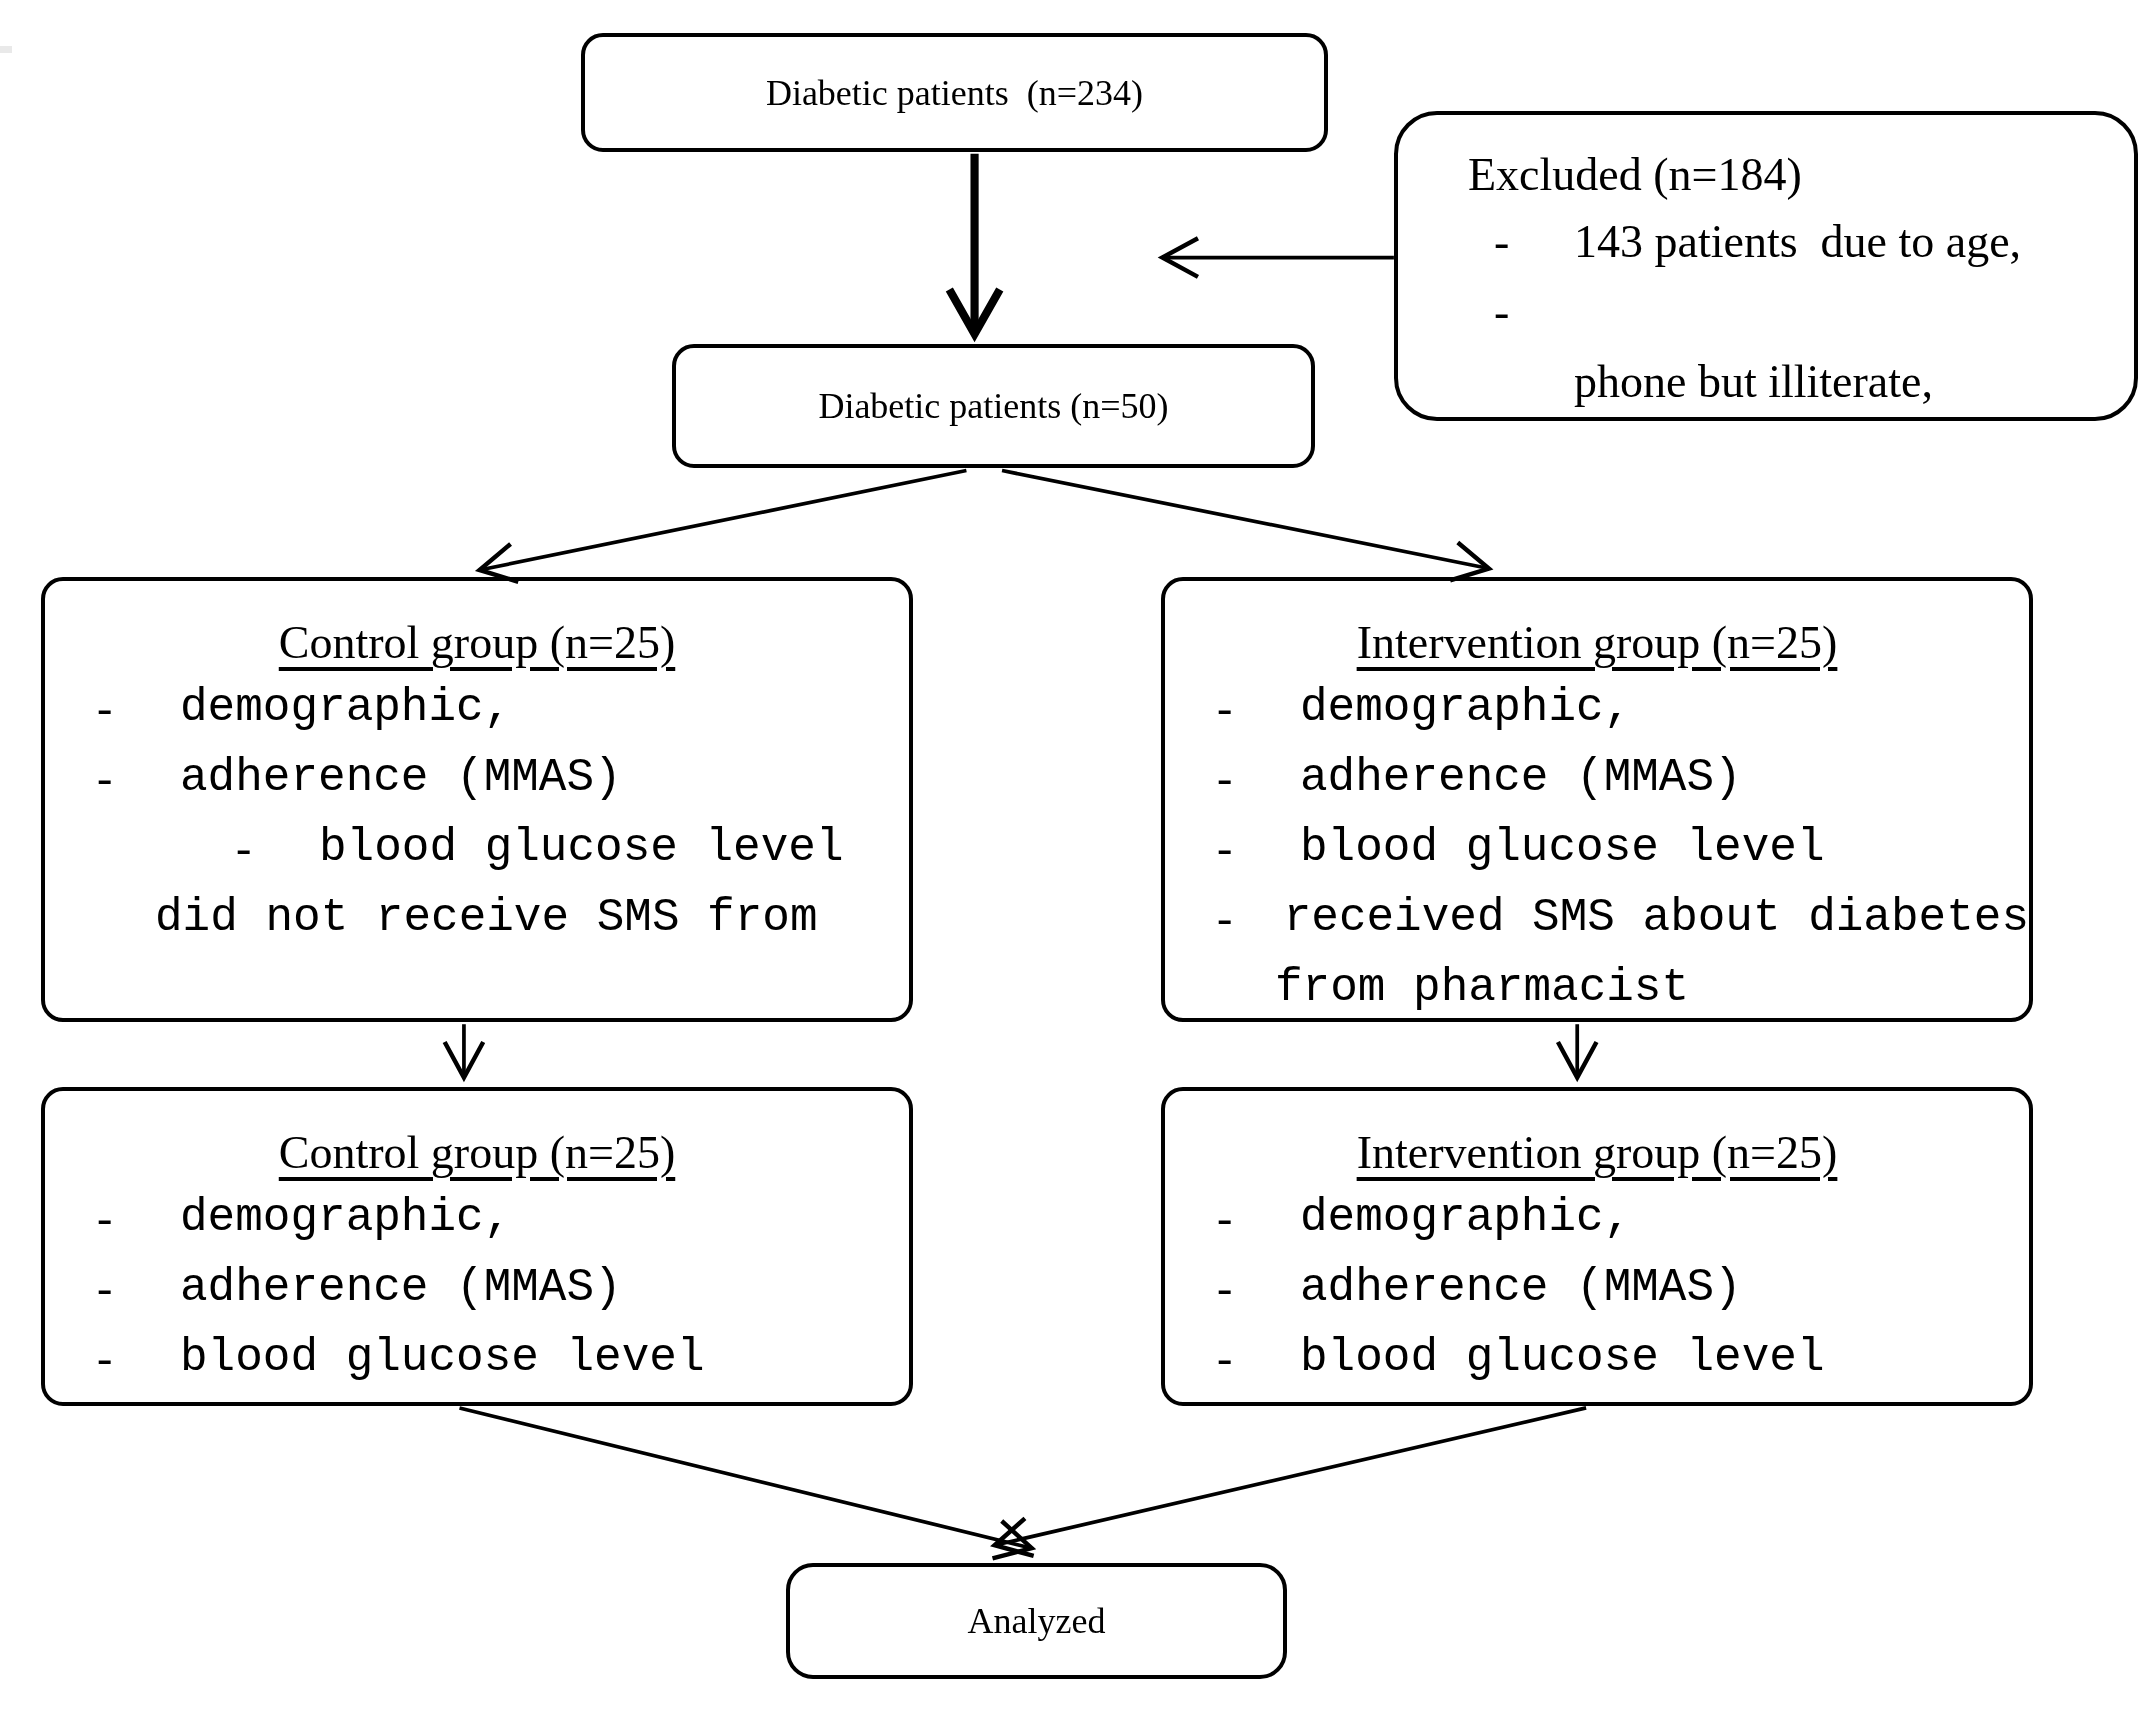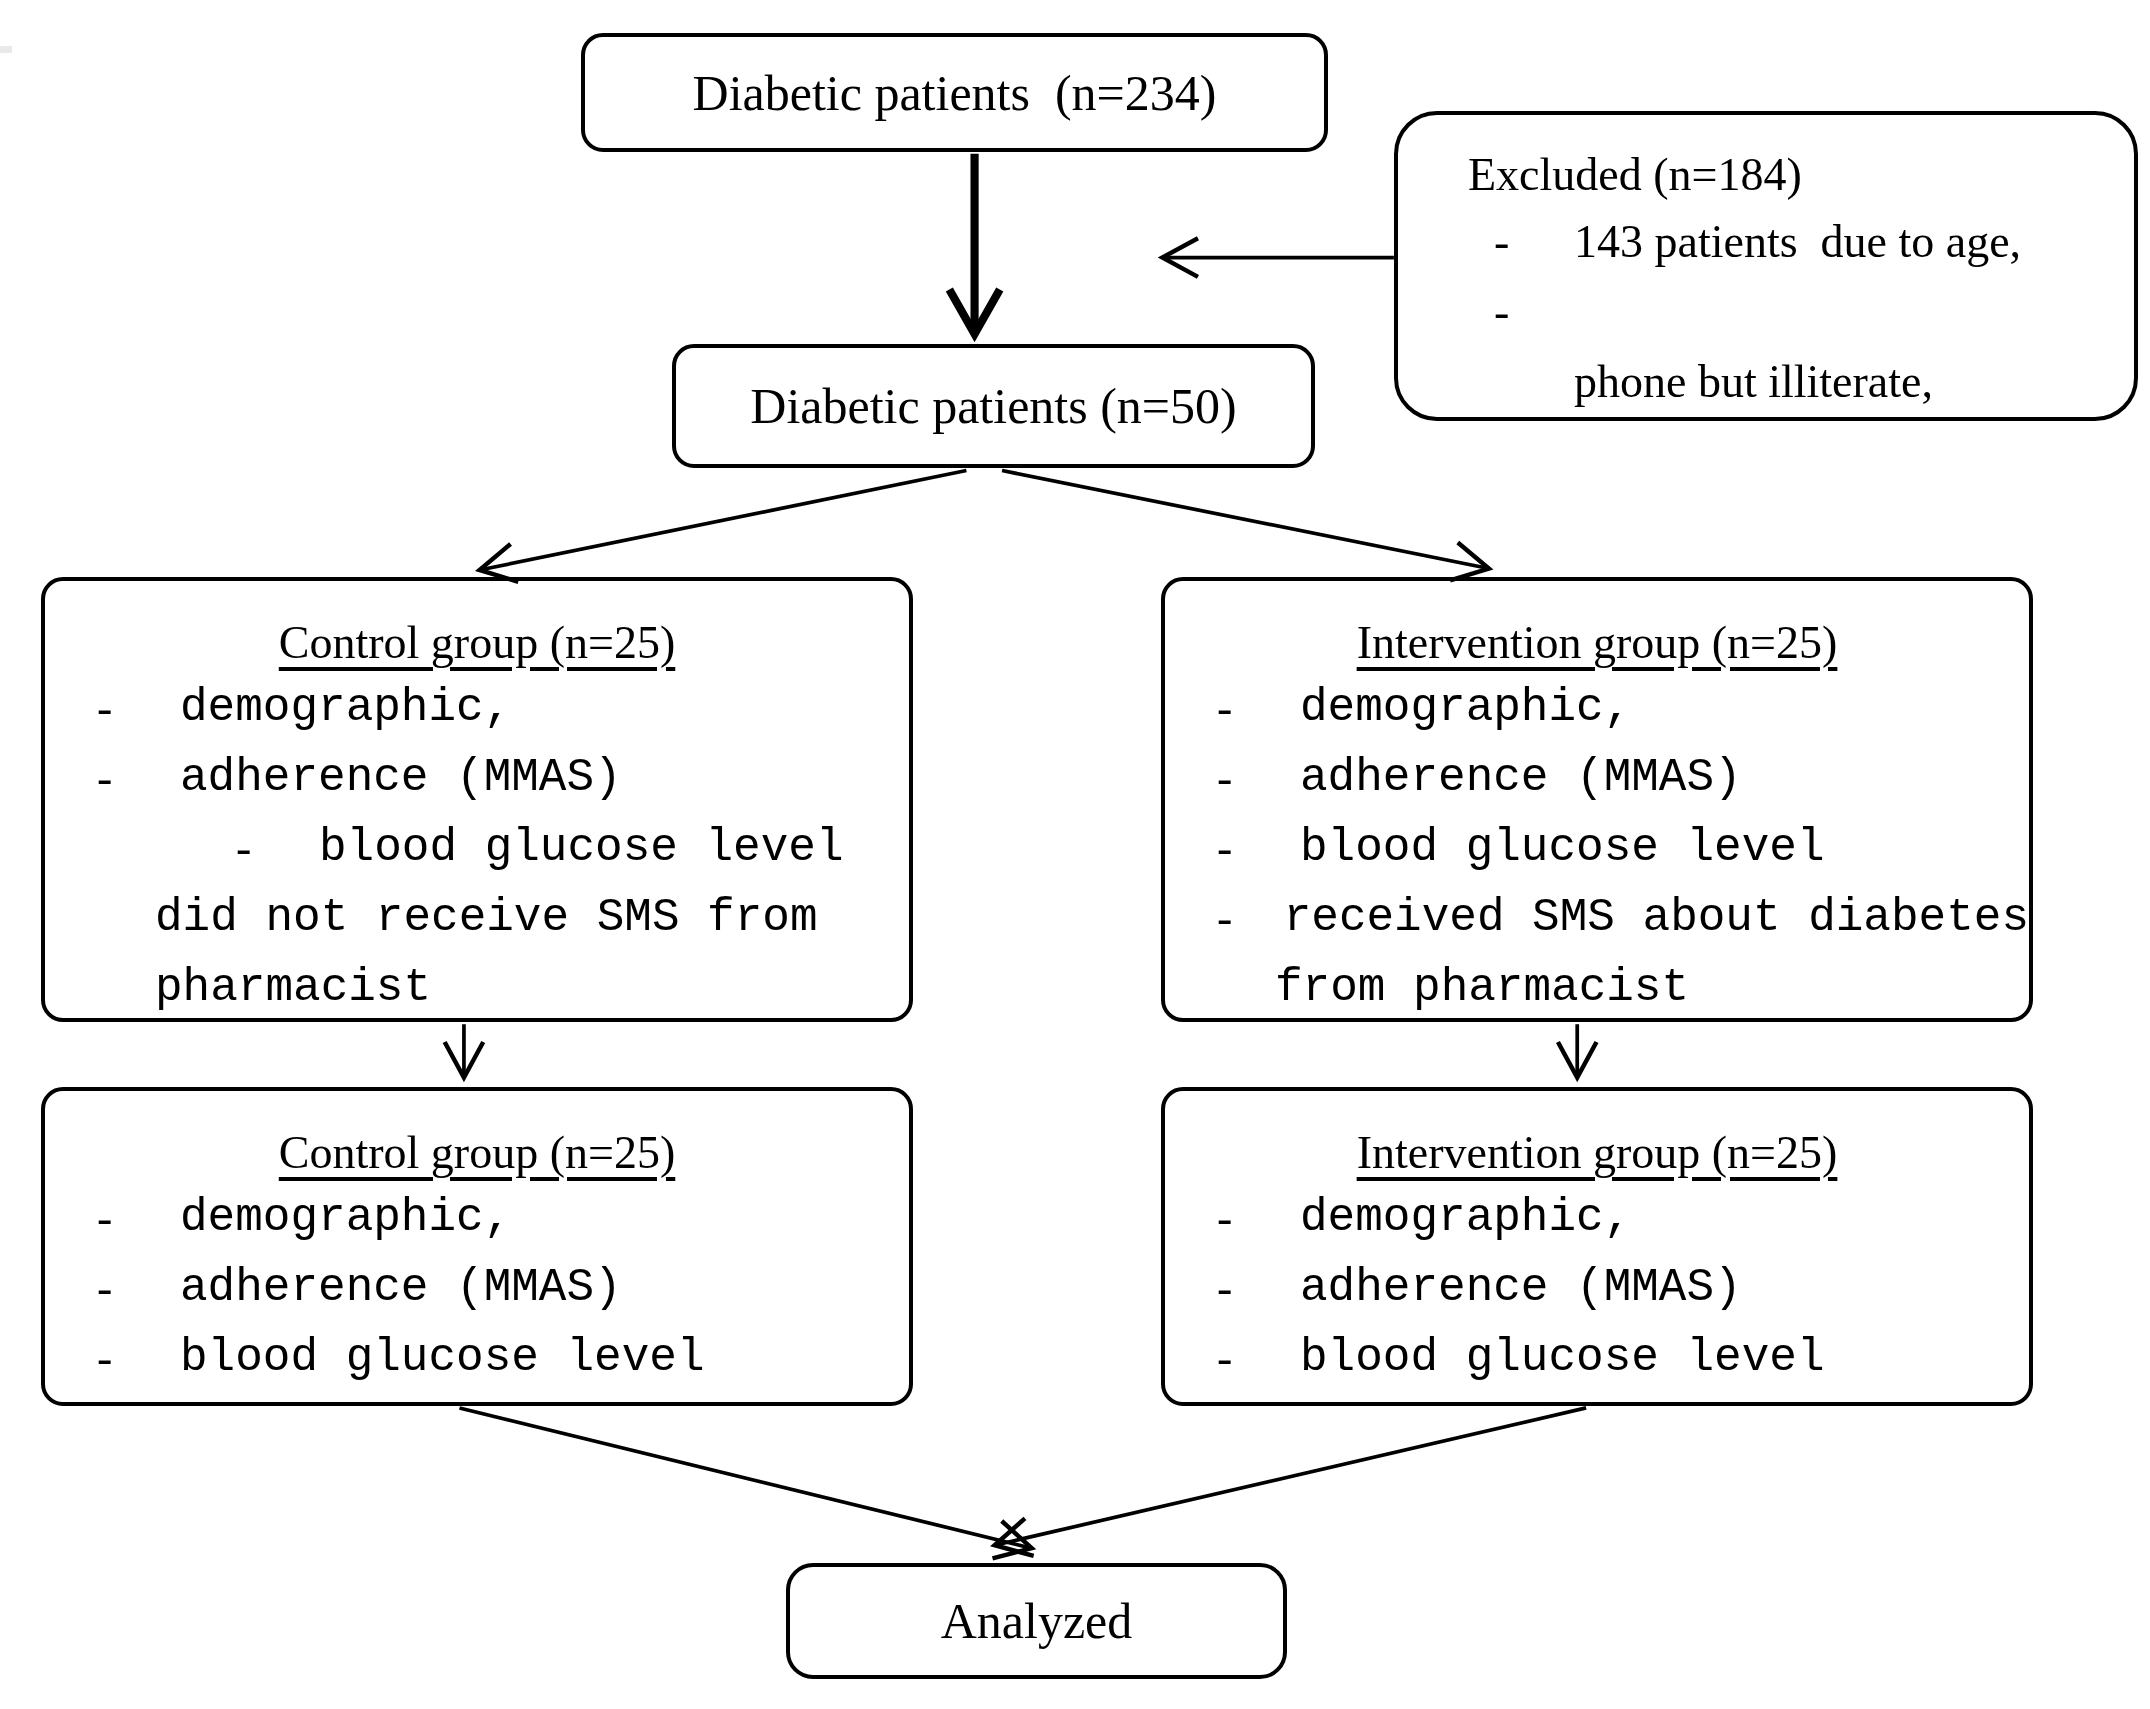--- a/index.html
+++ b/index.html
@@ -19,21 +19,21 @@
   .box {
     position: absolute;
     border: 4.5px solid #000000;
     background: #ffffff;
     box-sizing: border-box;
   }
   .center-label {
     display: flex;
     align-items: center;
     justify-content: center;
-    font-size: 50px;
+    font-size: 36px;
     white-space: pre;
   }
   
   .screened { left: 581px; top: 33px; width: 747px; height: 119px; border-radius: 22px; }
   
   .excluded { left: 1394px; top: 111px; width: 744px; height: 310px; border-radius: 43px; padding-left: 25px; }
   .excluded .ex-title {
     margin: 27px 0 0 45px;
     font-size: 46px;
     line-height: 65px;
@@ -123,23 +123,20 @@
     <div class="g-row">
       <span class="dash">-</span>
       <span class="txt">adherence (MMAS)</span>
     </div>
     <div class="g-row indent">
       <span class="dash">-</span>
       <span class="txt">blood glucose level</span>
     </div>
     <div class="g-row cont">
       <span class="txt">did not receive SMS from</span>
-    </div>
-    <div class="g-row cont">
-      <span class="txt">pharmacist</span>
     </div>
   </div>
 
   <div class="box group g-upper-right">
     <div class="g-title"><span class="u">Intervention group (n=25)</span></div>
     <div class="g-row">
       <span class="dash">-</span>
       <span class="txt">demographic,</span>
     </div>
     <div class="g-row">

